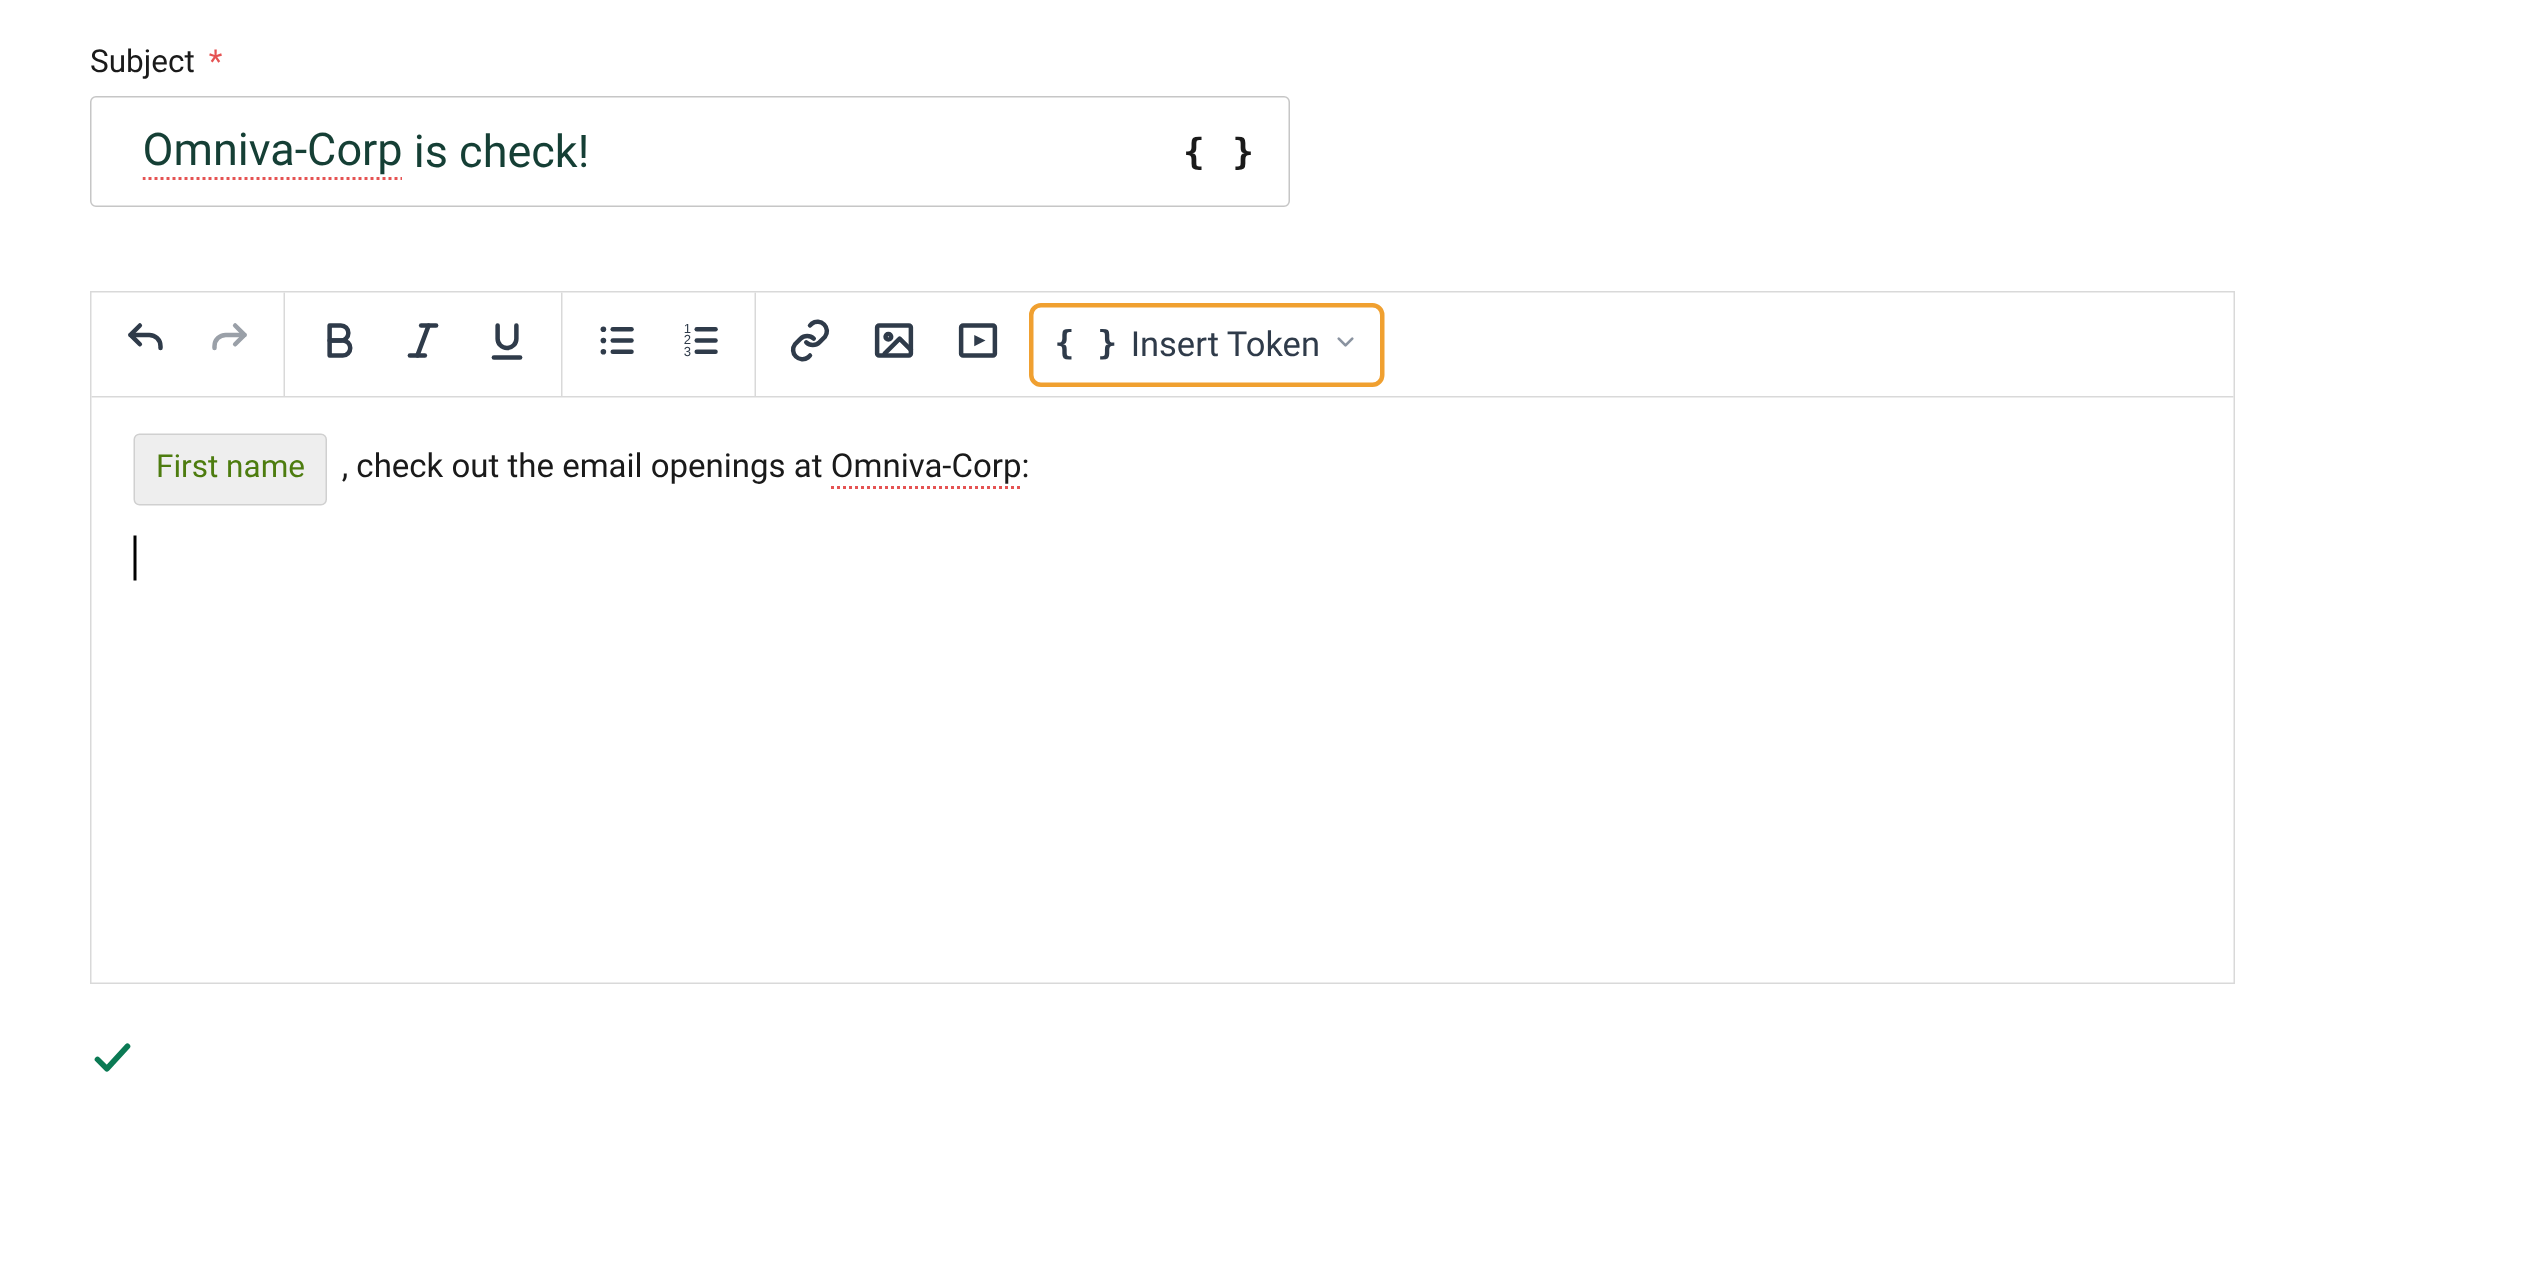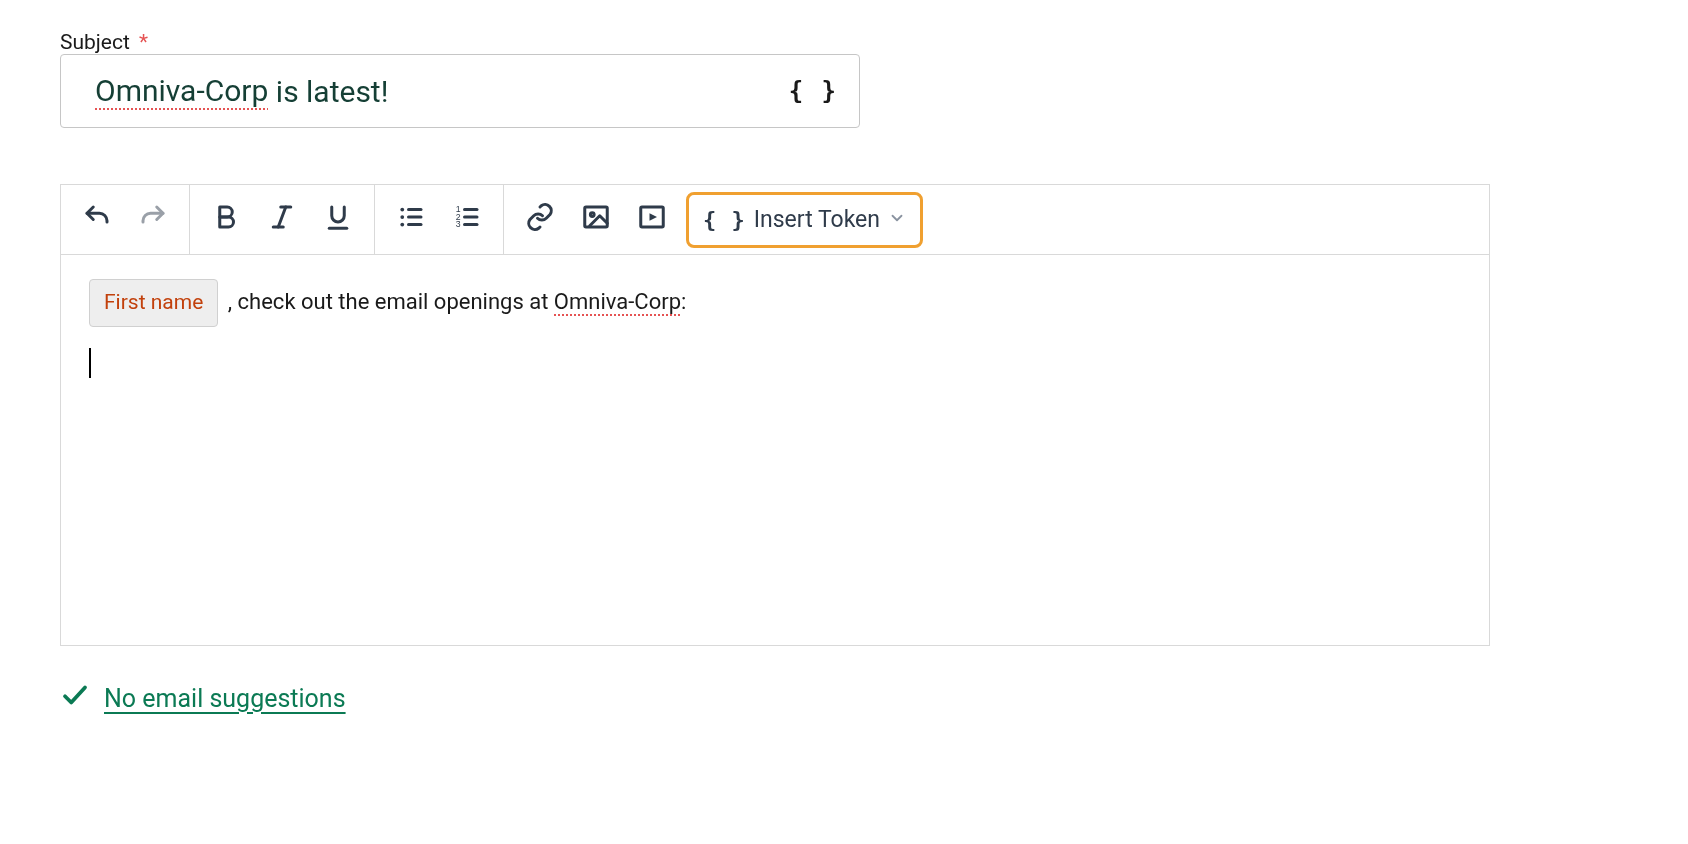--- a/index.html
+++ b/index.html
@@ -7,21 +7,21 @@
     margin: 0;
     padding: 30px 60px;
     font-family: -apple-system, BlinkMacSystemFont, "Segoe UI", Roboto, Helvetica, Arial, sans-serif;
     background: #ffffff;
     color: #1a1a1a;
     font-size: 20px;
   }
   .field-label {
     font-size: 21px;
     color: #1a1a1a;
-    margin-bottom: 0;
+    margin-bottom: 10px;
   }
   .req-star { color: #e55353; margin-left: 4px; }
   .subject-wrap {
     position: relative;
     width: 800px;
   }
   .subject-box {
     width: 100%;
     height: 74px;
     padding: 0 70px 0 34px;
@@ -106,21 +106,21 @@
     font-size: 22px;
     color: #1a1a1a;
     line-height: 1.9;
   }
   .token-chip {
     display: inline-block;
     background: #eeeeee;
     border: 1px solid #d0d0d0;
     border-radius: 4px;
     padding: 3px 14px;
-    color: #c2410c;
+    color: #4d7c0f;
     font-size: 21px;
     margin-right: 4px;
     vertical-align: baseline;
   }
   .cursor-line {
     margin-top: 14px;
   }
   .caret {
     display:inline-block;
     width:2px; height:30px; background:#000; vertical-align:middle;
@@ -140,21 +140,21 @@
 </head>
 <body>
 
 <div class="field-label">
   <span>Subject</span>
   <span class="req-star">*</span>
 </div>
 
 <div class="subject-wrap">
   <div class="subject-box">
-    <span class="spellwave">Omniva-Corp</span><span> is latest!</span>
+    <span class="spellwave">Omniva-Corp</span><span> is check!</span>
   </div>
   <div class="subject-token-btn">
     <span>{ }</span>
   </div>
 </div>
 
 <div class="editor">
   <div class="toolbar">
 
     <div class="tb-group">
@@ -278,14 +278,13 @@
     </div>
   </div>
 </div>
 
 <div class="suggestions">
   <span>
     <svg viewBox="0 0 24 24">
         <polyline points="4 13 9 18 20 6"></polyline>
       </svg>
   </span>
-  <a href="#">No email suggestions</a>
 </div>
 
 </body></html>

